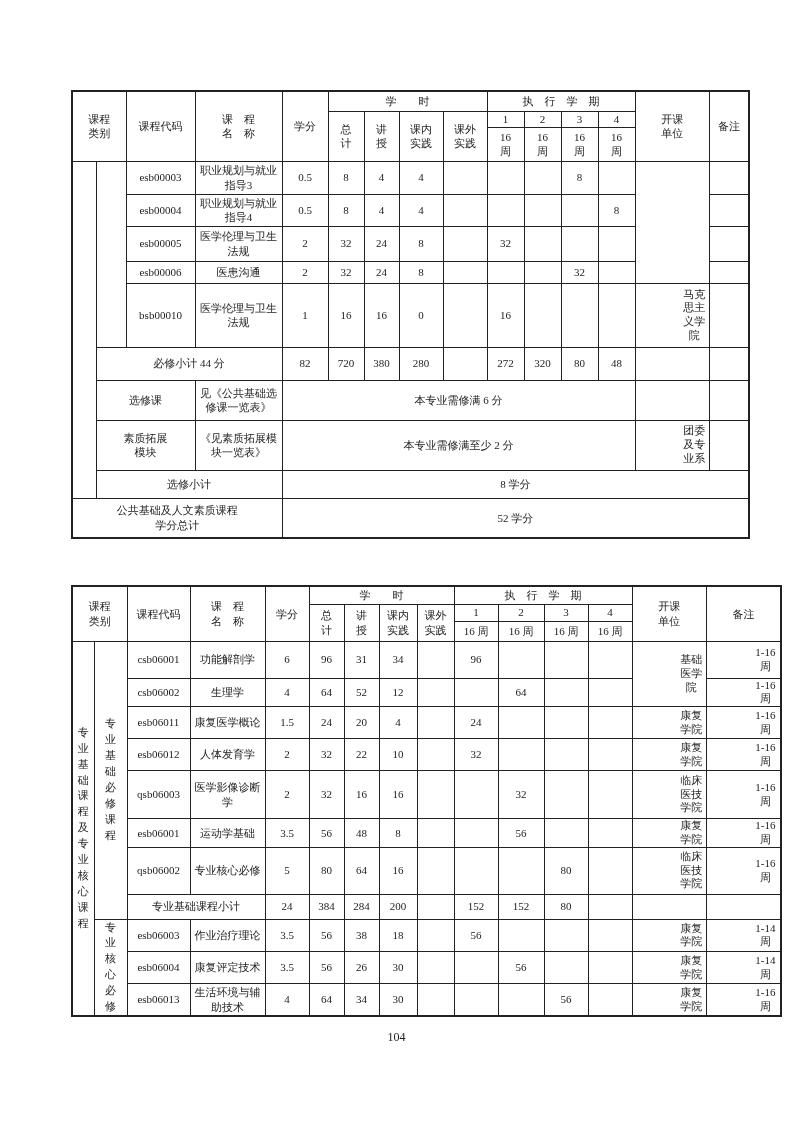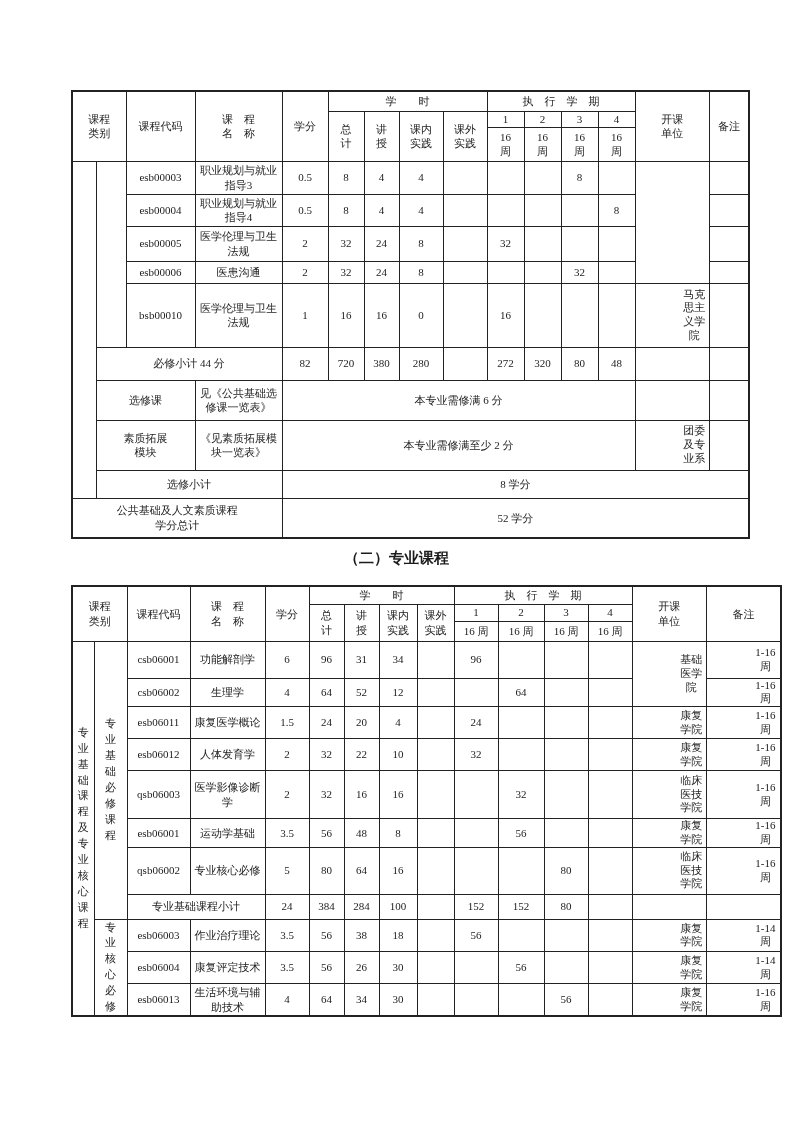--- a/index.html
+++ b/index.html
@@ -194,21 +194,20 @@
       <td colspan="11" class="B">8 学分</td>
     </tr>
     <tr style="height:40px">
       <td colspan="4" class="L B">公共基础及人文素质课程
 学分总计</td>
       <td colspan="11" class="B">52 学分</td>
     </tr>
   </tbody>
     </table>
 
-  <div class="sec-title">（二）专业课程</div>
 
   <table class="tbl t2">
     <colgroup>
       <col style="width:22px">
         <col style="width:33px">
         <col style="width:63px">
         <col style="width:75px">
       <col style="width:44px">
         <col style="width:35px">
         <col style="width:35px">
@@ -360,21 +359,21 @@
       <td>80</td>
       <td></td>
       <td><span class="wz">临床医技学院</span></td>
       <td><span class="wz">1-16周</span></td>
     </tr>
     <tr style="height:25px">
       <td colspan="2" class="L B thick-top">专业基础课程小计</td>
       <td class="thick-top">24</td>
       <td class="thick-top">384</td>
       <td class="thick-top">284</td>
-      <td class="thick-top">100</td>
+      <td class="thick-top">200</td>
       <td class="thick-top"></td>
       <td class="thick-top">152</td>
       <td class="thick-top">152</td>
       <td class="thick-top">80</td>
       <td class="thick-top"></td>
       <td class="thick-top"></td>
       <td class="thick-top"></td>
     </tr>
     <tr style="height:32px">
       <td rowspan="3" class="thick-top"><div class="vtx">专业核心必修</div></td>
@@ -418,13 +417,14 @@
       <td></td>
       <td></td>
       <td>56</td>
       <td></td>
       <td><span class="wz">康复学院</span></td>
       <td><span class="wz">1-16周</span></td>
     </tr>
   </tbody>
     </table>
 
+  <div class="page-num">104</div>
 </div>
 
 </body></html>

